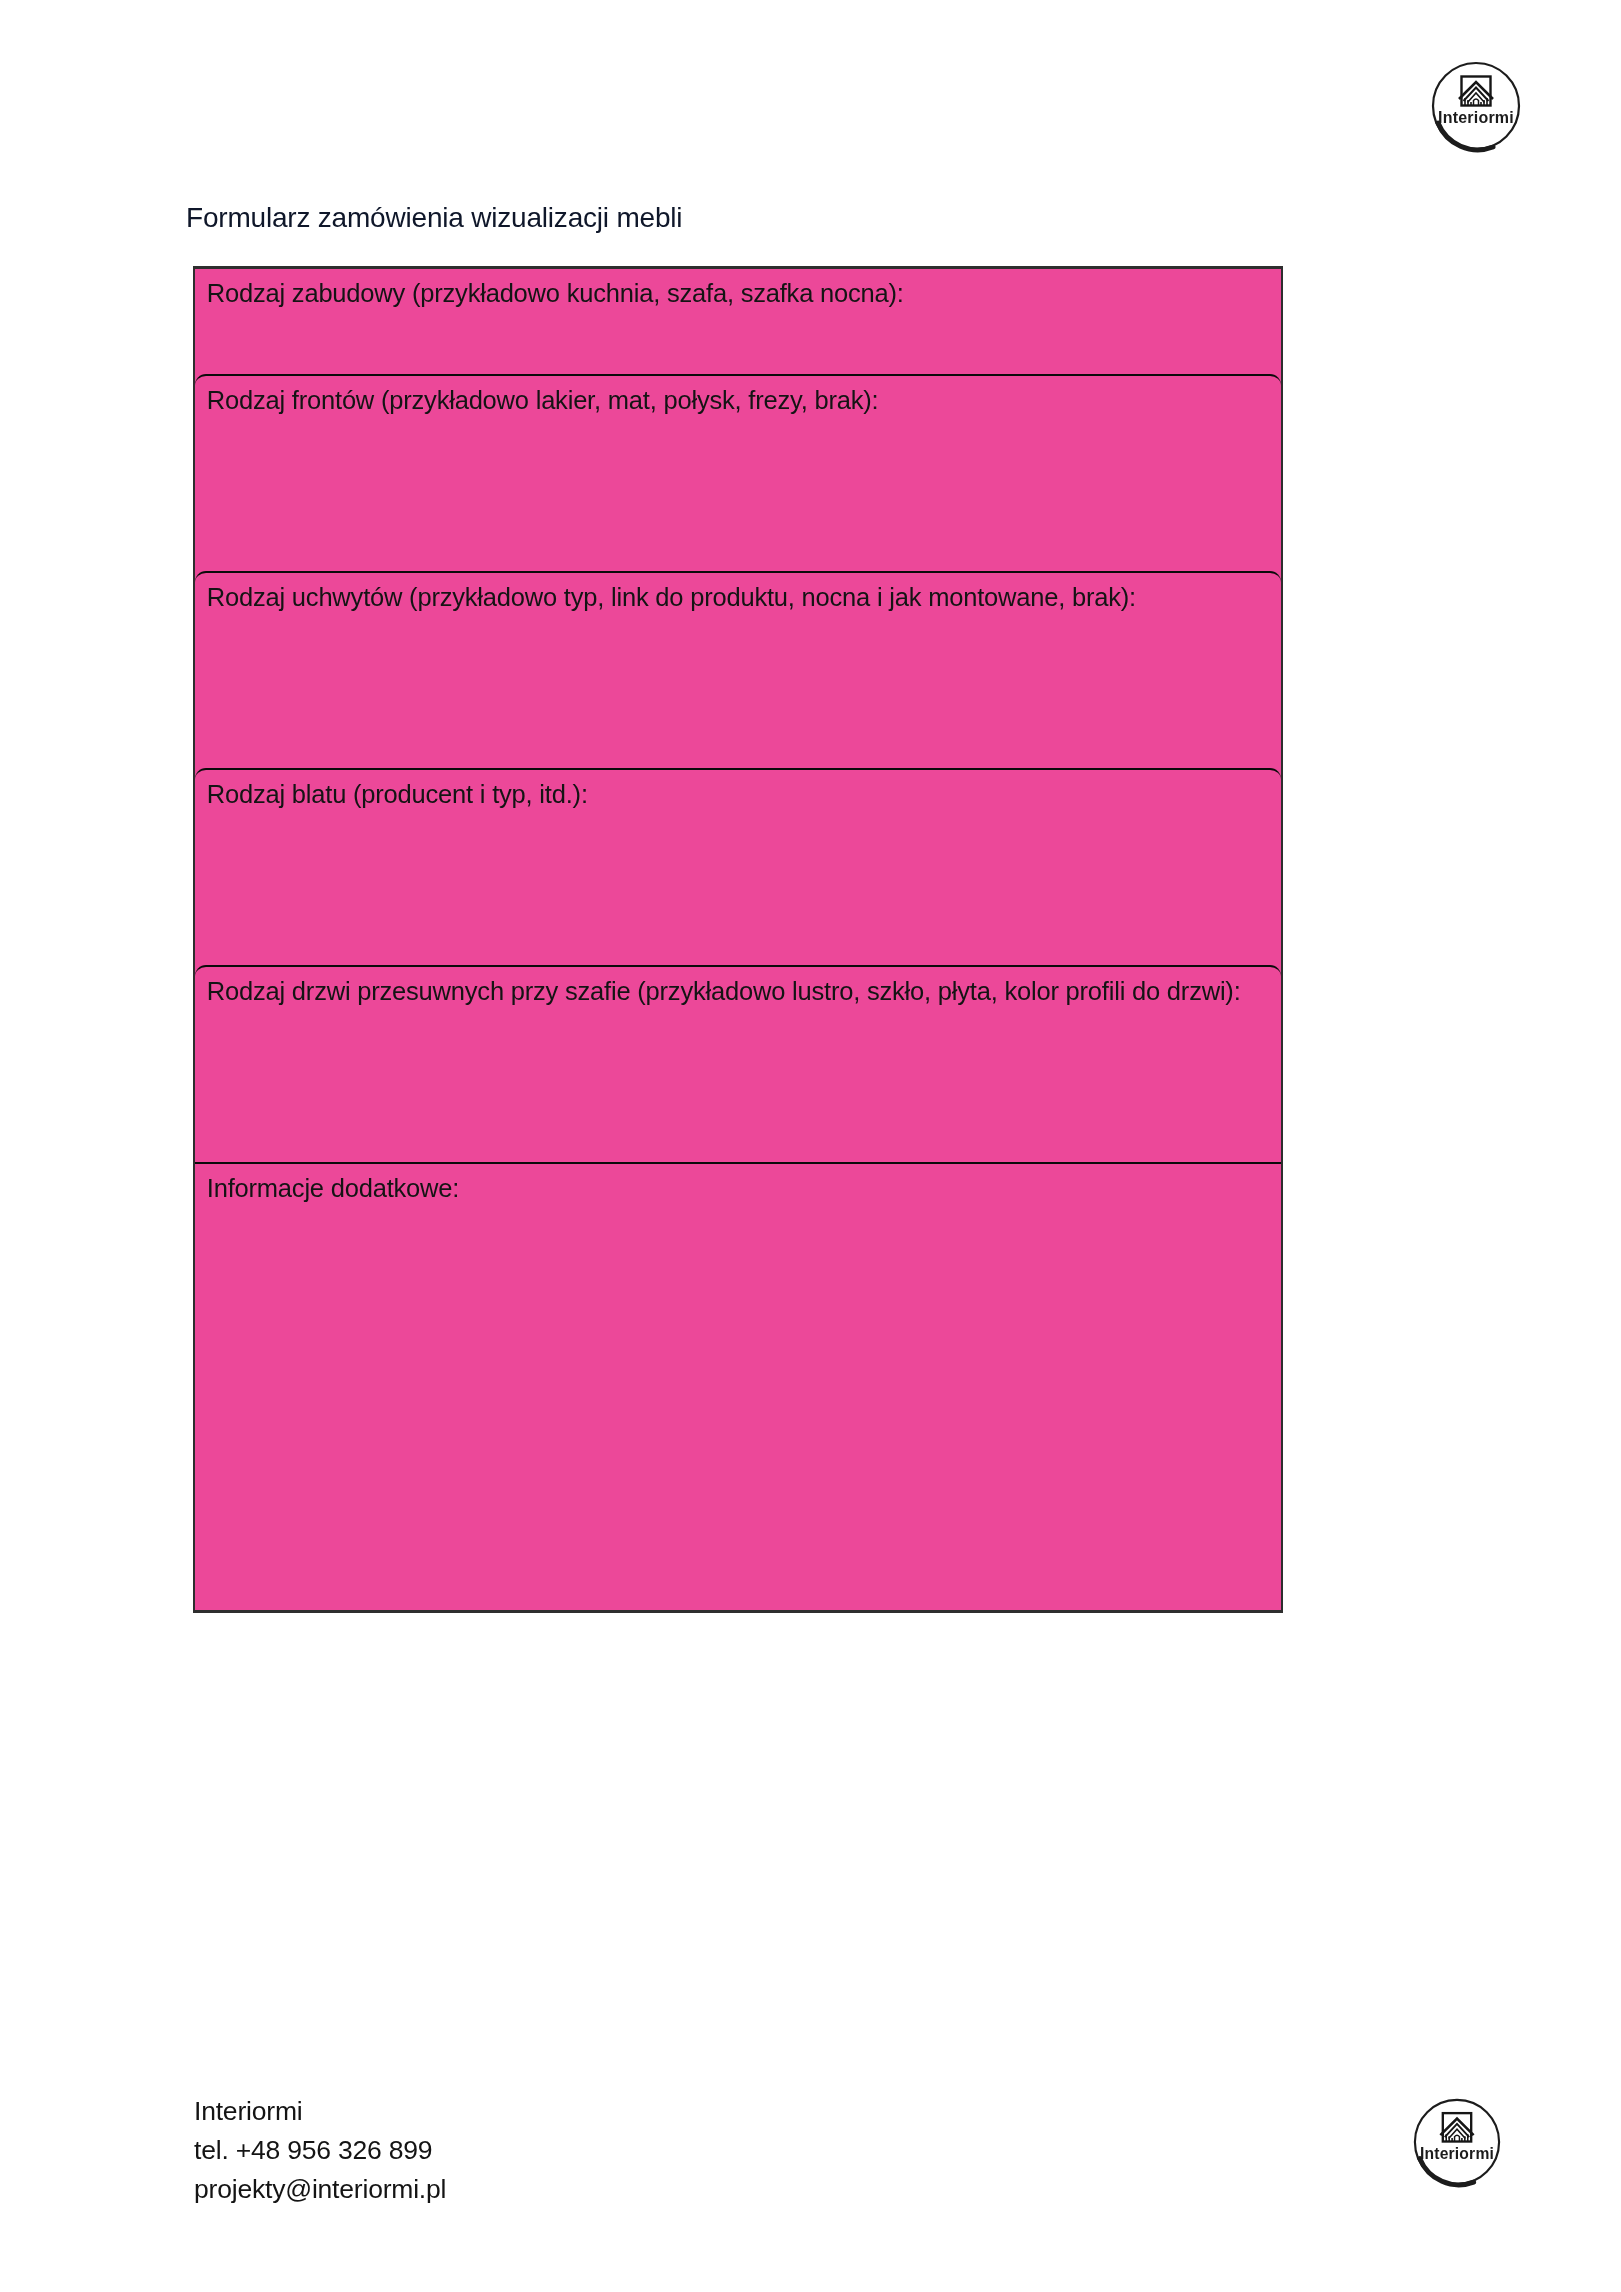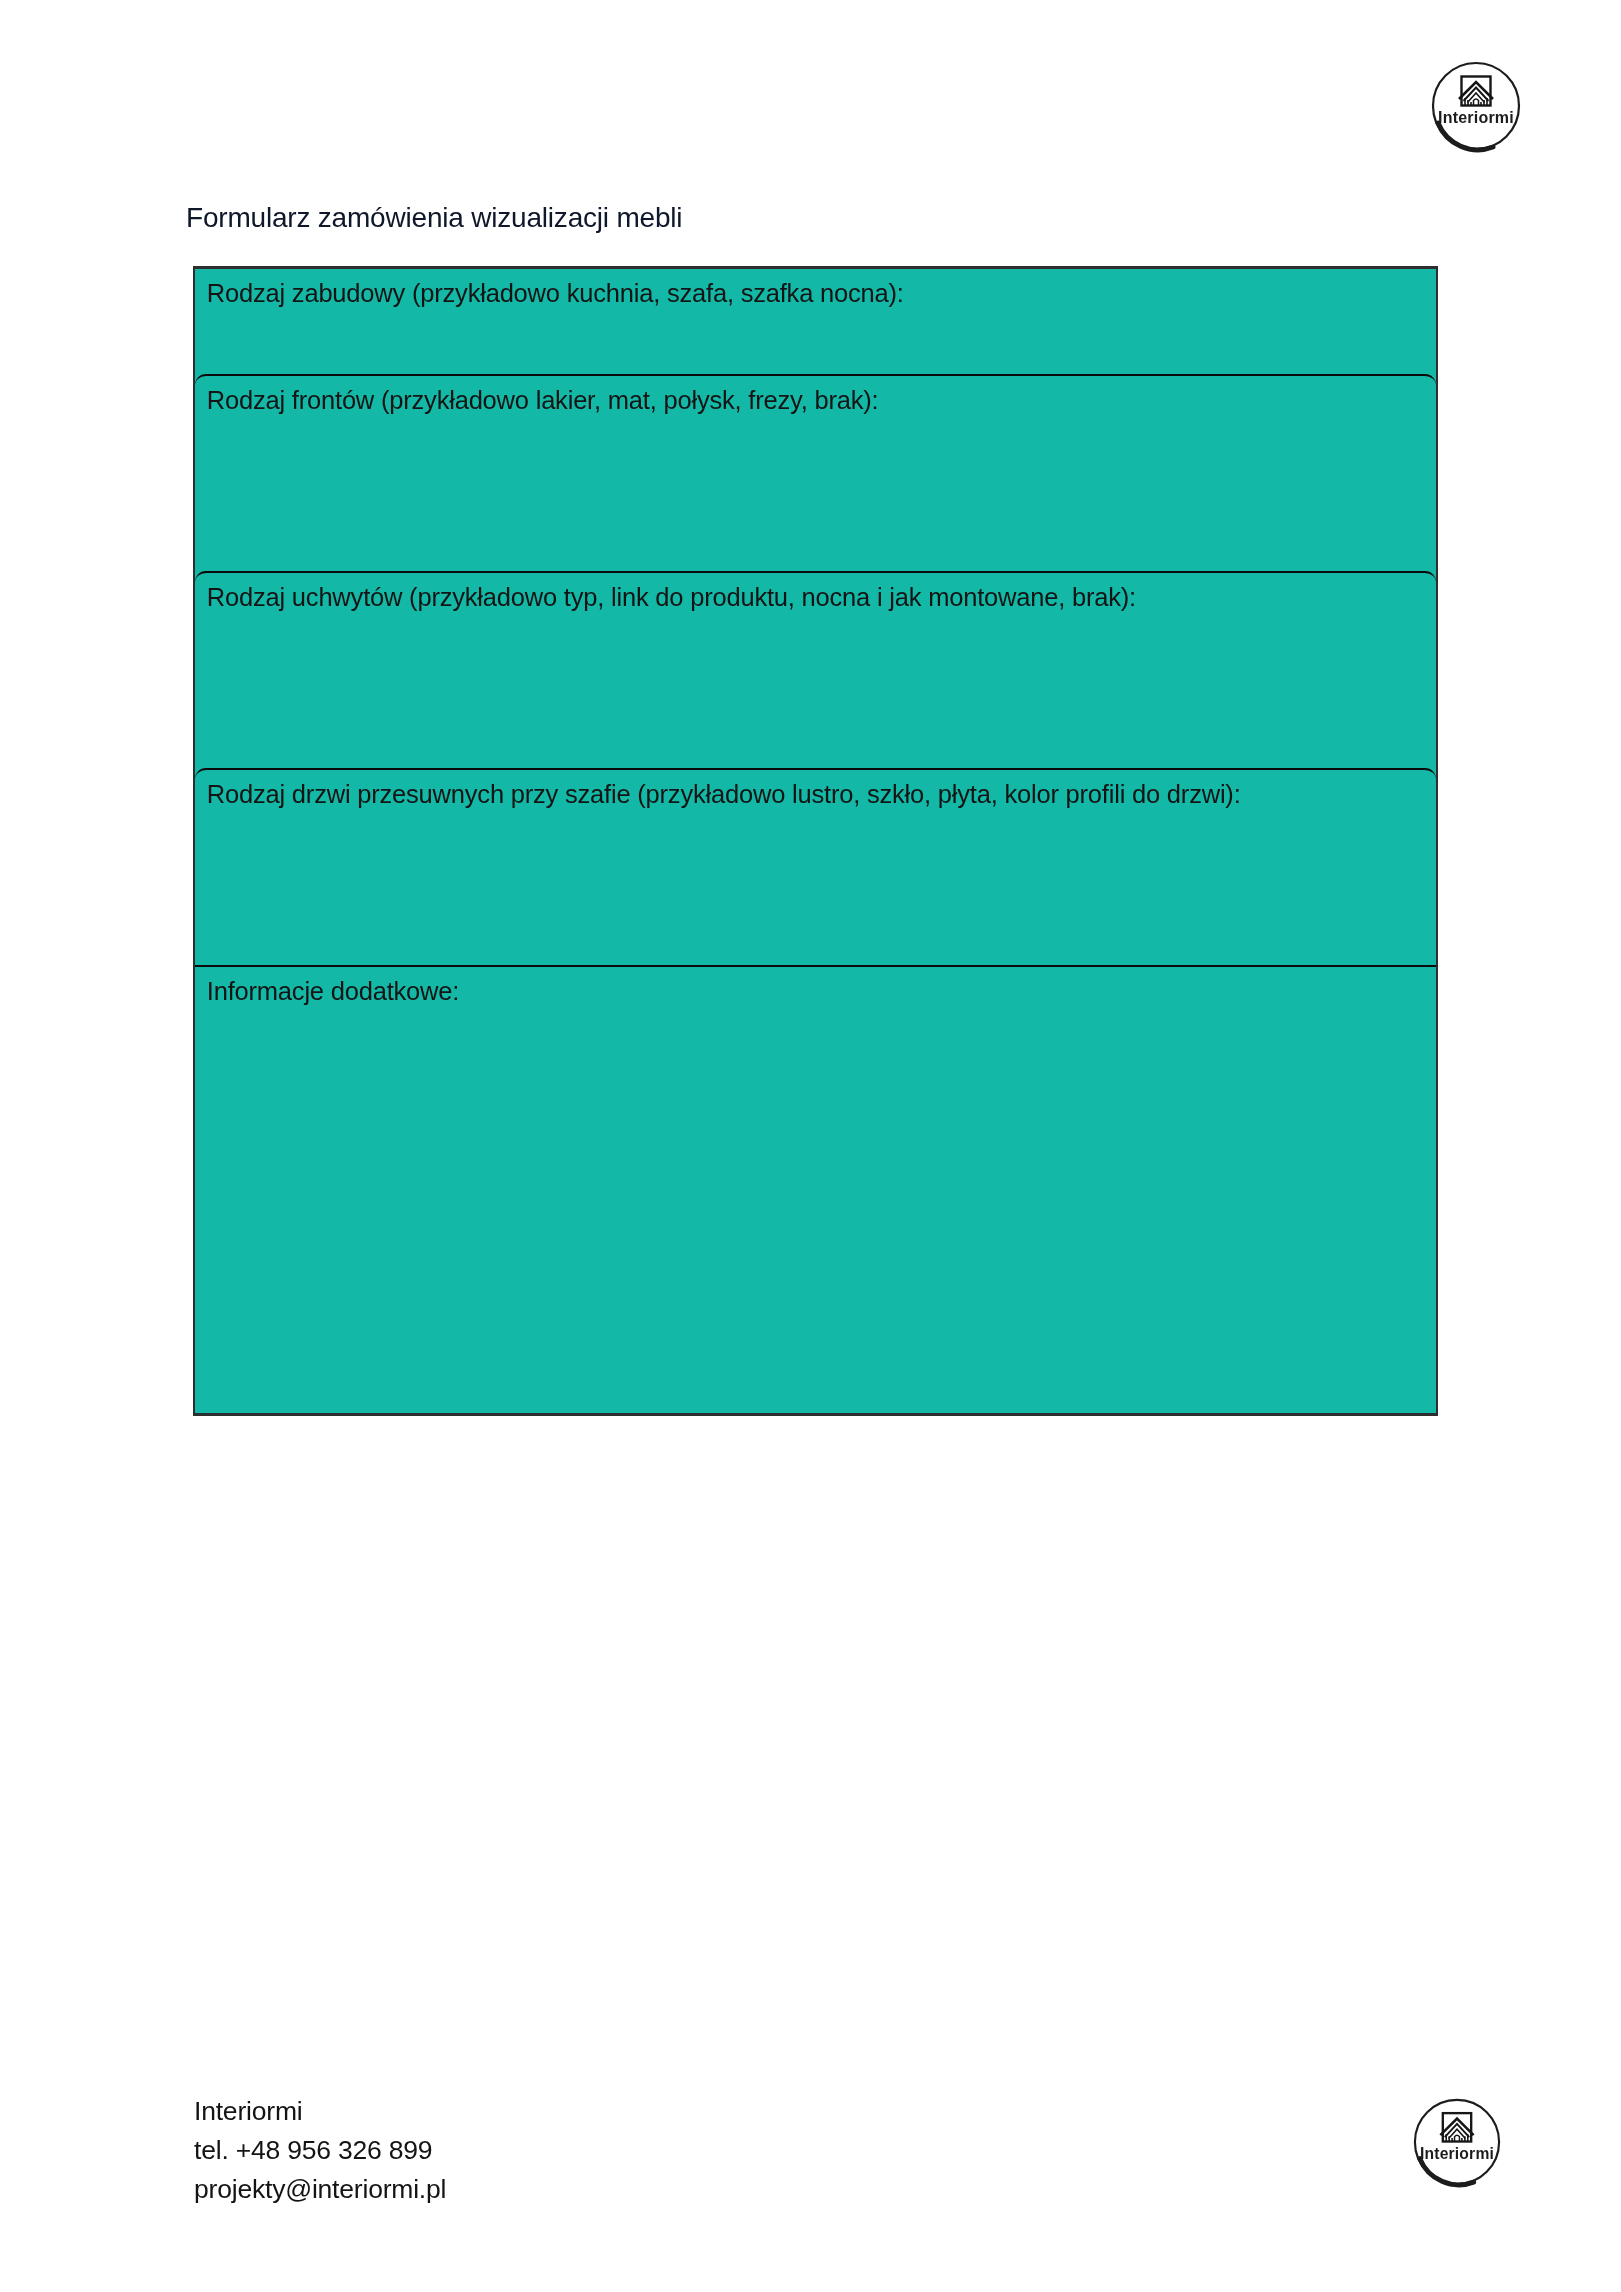--- a/index.html
+++ b/index.html
@@ -27,26 +27,26 @@
     font-weight: 400;
     letter-spacing: -0.2px;
     color: #0f172a;
   }
 
   
   .form-table {
     position: absolute;
     left: 193px;
     top: 266px;
-    width: 1245px;
+    width: 1090px;
     box-sizing: border-box;
     border: 2.9px solid #2e2e2e;
     border-top-width: 3.9px;
     border-bottom-width: 3.9px;
-    background: #14b8a6;
+    background: #ec4899;
   }
   .form-row {
     box-sizing: border-box;
     border-top: 2px solid #0a0a0a;
     padding: 6.9px 11.8px 0 11.8px;
   }
   .form-row:first-child { border-top: none; }
   .row-h-small  { height: 105px; }
   .row-h-med    { height: 197px; border-radius: 11px; }
   .row-h-large  { height: 448px; }
@@ -113,20 +113,24 @@
       <div class="answer-space"></div>
     </div>
 
     <div class="form-row row-h-med">
       <div class="row-label">Rodzaj uchwytów (przykładowo typ, link do produktu, nocna i jak montowane, brak):</div>
       <div class="answer-space"></div>
     </div>
 
 
 
+    <div class="form-row row-h-med">
+      <div class="row-label">Rodzaj blatu (producent i typ, itd.):</div>
+      <div class="answer-space"></div>
+    </div>
 
     <div class="form-row row-h-med">
       <div class="row-label">Rodzaj drzwi przesuwnych przy szafie (przykładowo lustro, szkło, płyta, kolor profili do drzwi):</div>
       <div class="answer-space"></div>
     </div>
 
     <div class="form-row row-h-large">
       <div class="row-label">Informacje dodatkowe:</div>
       <div class="answer-space"></div>
     </div>

